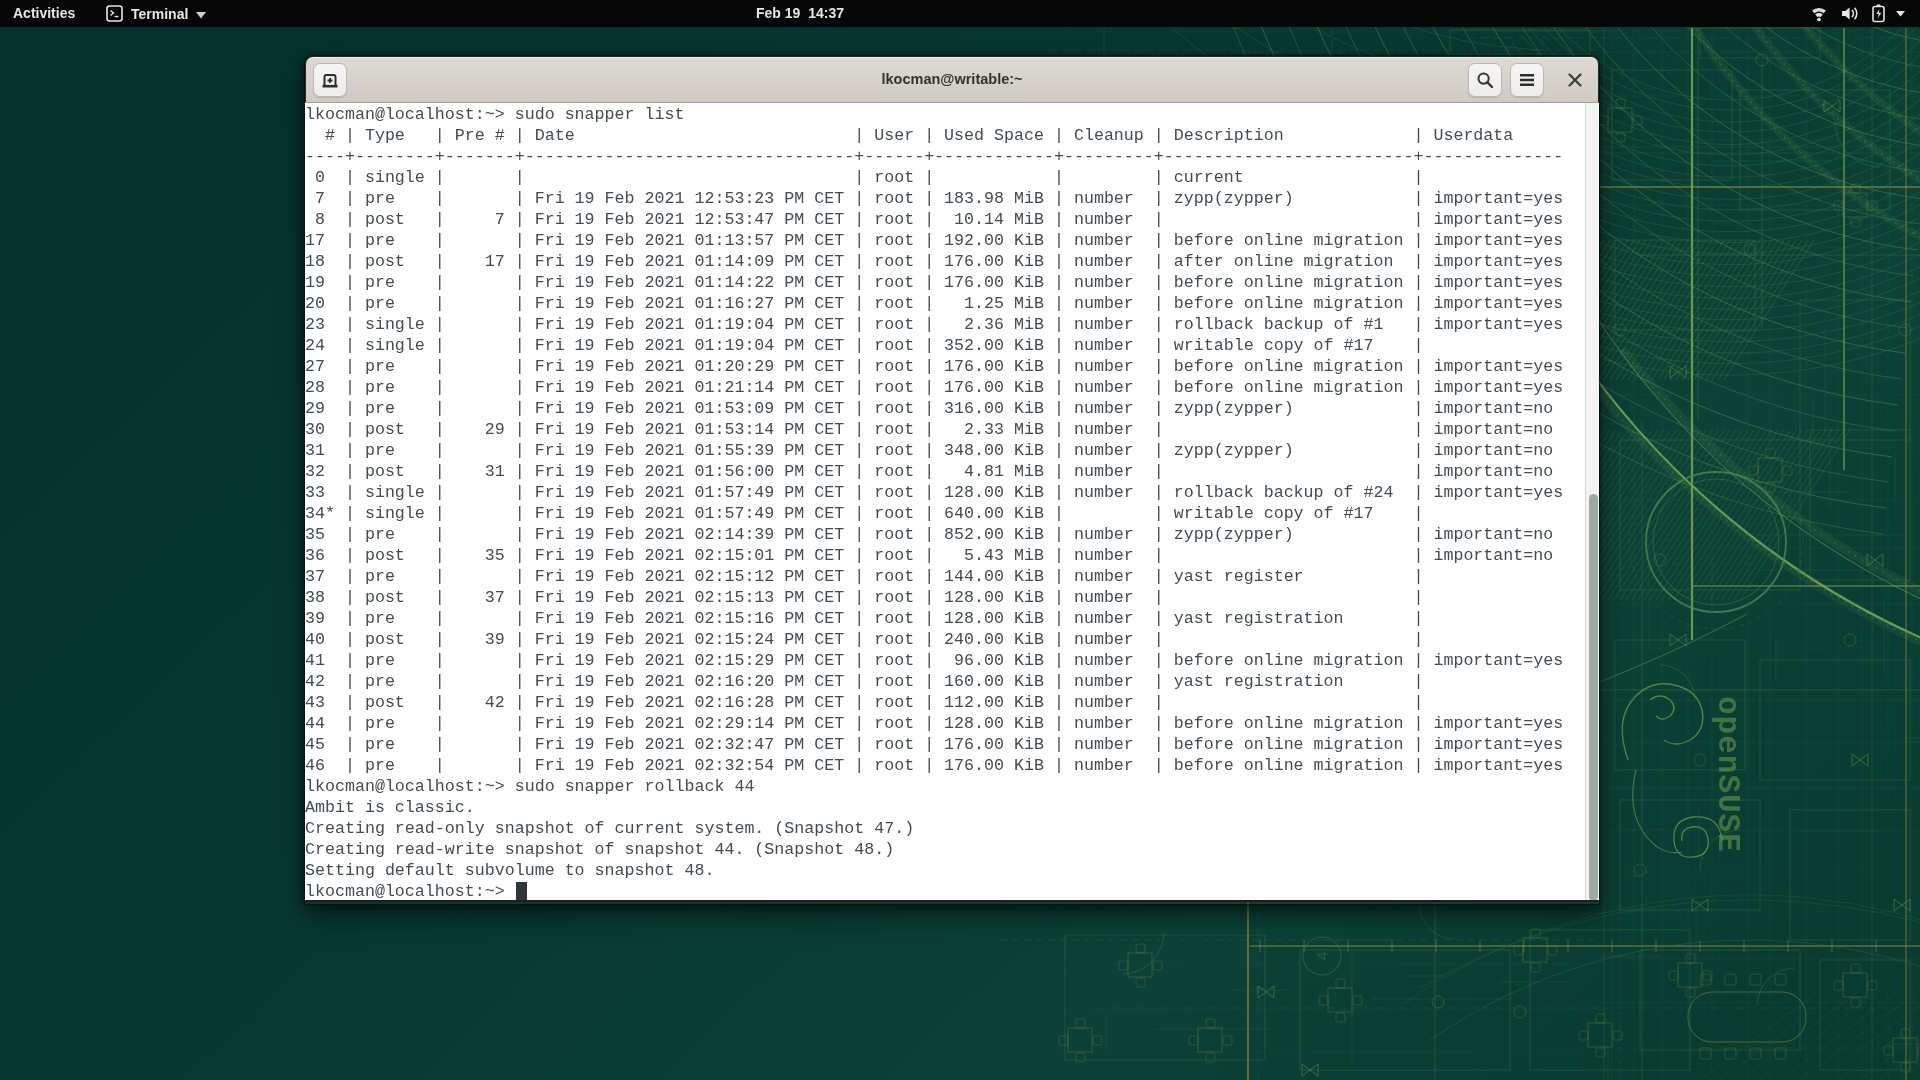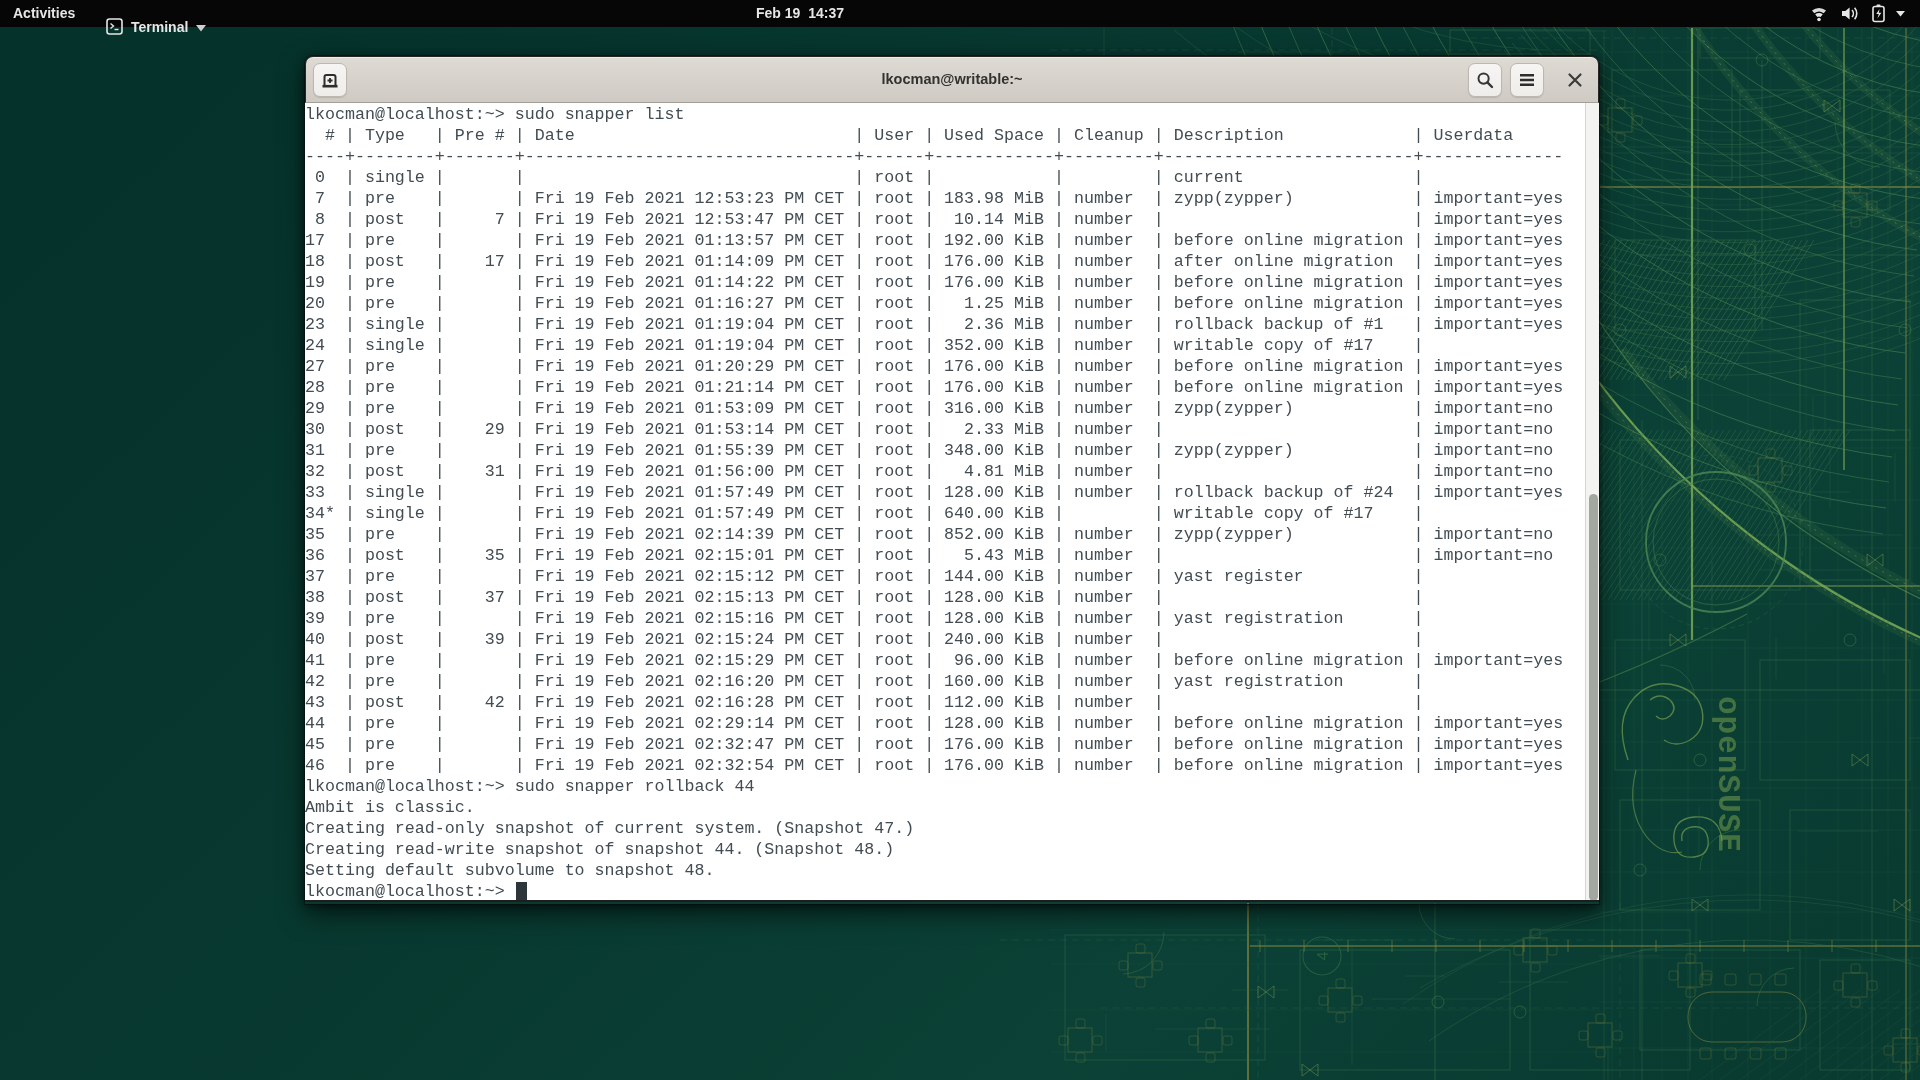--- a/index.html
+++ b/index.html
@@ -1,19 +1,19 @@
 <!DOCTYPE html>
 <html><head><meta charset="utf-8"><style>
 * { margin:0; padding:0; box-sizing:border-box; }
 html,body { width:1920px; height:1080px; overflow:hidden; background:#0b3d34; font-family:"Liberation Sans", sans-serif; }
 #wall { position:absolute; left:0; top:0; width:1920px; height:1080px; }
 
 #topbar { position:absolute; left:0; top:0; width:1920px; height:27px; background:#060606; color:#e6e6e6; font-size:14px; font-weight:bold; }
 #topbar .act { position:absolute; left:13px; top:5px; }
-#tb-term { position:absolute; left:106px; top:18px; }
+#tb-term { position:absolute; left:106px; top:5px; }
 #tb-term .ticon { display:inline-block; vertical-align:-3px; margin-right:8px; }
 #tb-clock { position:absolute; left:0; top:5px; width:1600px; text-align:center; }
 #tb-right { position:absolute; right:10px; top:0; height:27px; }
 
 #win { position:absolute; left:305px; top:56px; width:1294px; height:848px; border-radius:8px 8px 0 0; box-shadow:0 0 0 1px rgba(5,10,10,0.5), 0 10px 26px rgba(0,0,0,0.55), 0 2px 8px rgba(0,0,0,0.5); }
 #titlebar { position:absolute; left:0; top:0; width:100%; height:47px; border-radius:8px 8px 0 0; background:linear-gradient(#dedad4, #cfcac3); border:1px solid rgba(10,10,10,0.85); border-bottom:1px solid #a39e97; box-shadow:inset 0 1px 0 rgba(255,255,255,0.55); }
 #titlebar .title { position:absolute; left:0; right:0; top:14px; text-align:center; font-size:14.5px; font-weight:bold; color:#32322f; }
 .tbtn { position:absolute; top:6px; width:34px; height:34px; border-radius:7px; background:linear-gradient(#f7f5f3,#efedea); border:1px solid #bcb7af; box-shadow:0 1px 1px rgba(0,0,0,0.12); }
 #btn-new { left:7px; }
 #btn-search { right:96px; }

